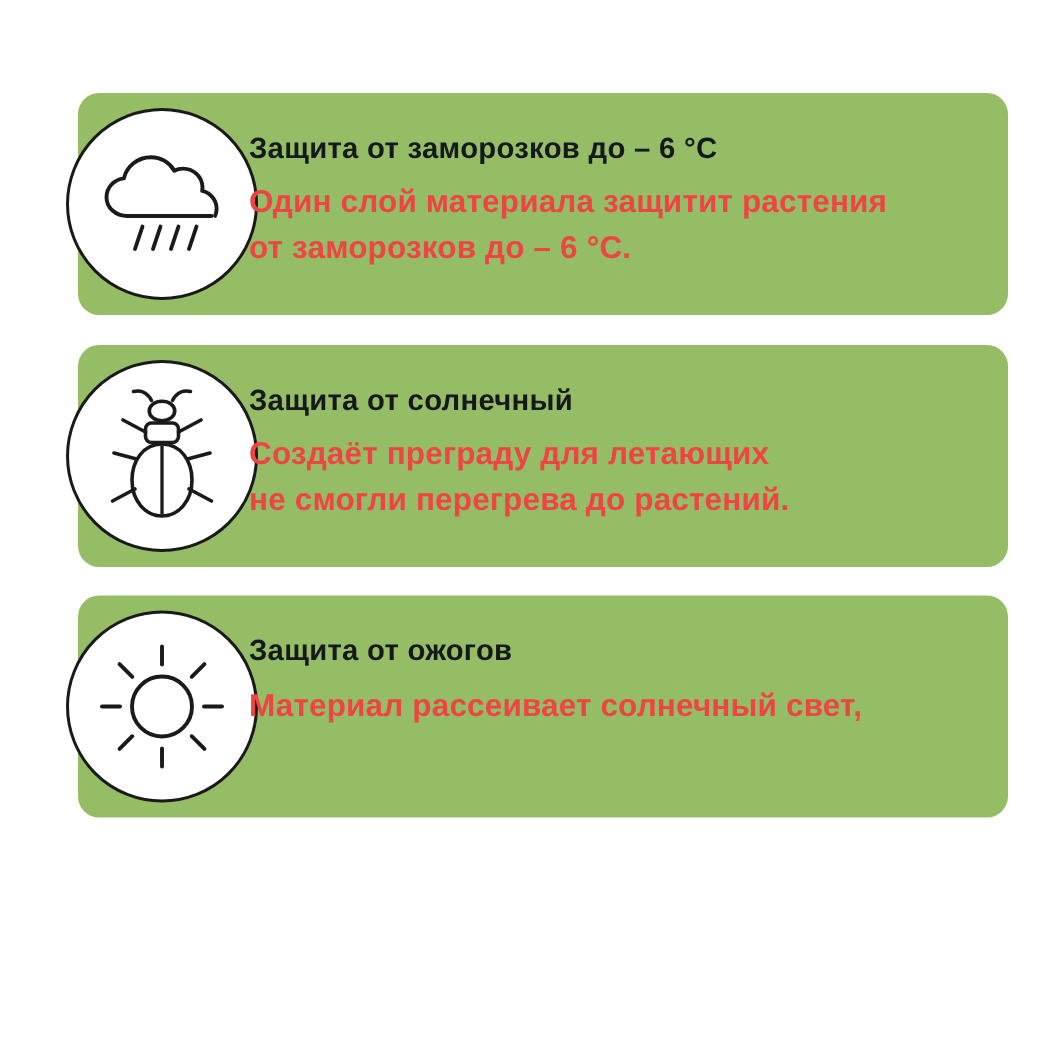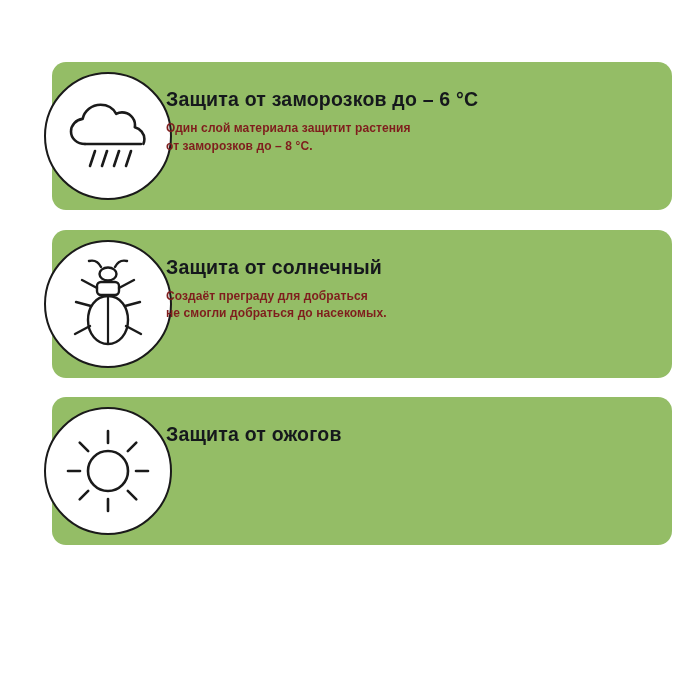--- a/index.html
+++ b/index.html
@@ -75,23 +75,23 @@
   .feature-title {
     font-size: 19.5px;
     font-weight: bold;
     color: #15181c;
     letter-spacing: 0.2px;
     line-height: 1.2;
     margin: 0 0 9px 0;
     white-space: nowrap;
   }
   .feature-desc {
-    font-size: 12px;
+    font-size: 21px;
     font-weight: bold;
-    color: #7f1d1d;
+    color: #ef4444;
     line-height: 1.45;
     margin: 0;
     letter-spacing: 0.1px;
   }
   .feature-desc div {
     white-space: nowrap;
   }
 </style>
 </head>
 <body>
@@ -110,21 +110,21 @@
             <path d="M42 51 L 37 66" stroke="#1a1a1a" stroke-width="2.6" stroke-linecap="round"></path>
             <path d="M54 51 L 49 66" stroke="#1a1a1a" stroke-width="2.6" stroke-linecap="round"></path>
             <path d="M66 51 L 61 66" stroke="#1a1a1a" stroke-width="2.6" stroke-linecap="round"></path>
           </svg>
         </span>
       </div>
       <div class="text-block">
         <p class="feature-title">Защита от заморозков до – 6 °С</p>
         <div class="feature-desc">
           <div>Один слой материала защитит растения</div>
-          <div>от заморозков до – 8 °С.</div>
+          <div>от заморозков до – 6 °С.</div>
         </div>
       </div>
     </div>
 
     <div class="feature">
       <div class="card"></div>
       <div class="badge">
         <span>
           <svg width="80" height="92" viewBox="0 0 80 92" fill="none" xmlns="http://www.w3.org/2000/svg">
 
@@ -144,22 +144,22 @@
 
             <path d="M51 30 L 66 22" stroke="#1a1a1a" stroke-width="2.4" stroke-linecap="round"></path>
             <path d="M57 48 L 72 44" stroke="#1a1a1a" stroke-width="2.4" stroke-linecap="round"></path>
             <path d="M58 68 L 73 76" stroke="#1a1a1a" stroke-width="2.4" stroke-linecap="round"></path>
           </svg>
         </span>
       </div>
       <div class="text-block">
         <p class="feature-title">Защита от солнечный</p>
         <div class="feature-desc">
-          <div>Создаёт преграду для добраться</div>
-          <div>не смогли добраться до насекомых.</div>
+          <div>Создаёт преграду для летающих</div>
+          <div>не смогли перегрева до растений.</div>
         </div>
       </div>
     </div>
 
     <div class="feature">
       <div class="card"></div>
       <div class="badge">
         <span>
           <svg width="88" height="88" viewBox="0 0 88 88" fill="none" xmlns="http://www.w3.org/2000/svg">
             <circle cx="44" cy="44" r="20" stroke="#1a1a1a" stroke-width="2.6"></circle>
@@ -172,18 +172,19 @@
               <path d="M63.8 63.8 L 72.3 72.3"></path>
               <path d="M72.3 15.7 L 63.8 24.2"></path>
               <path d="M24.2 63.8 L 15.7 72.3"></path>
             </g>
           </svg>
         </span>
       </div>
       <div class="text-block">
         <p class="feature-title">Защита от ожогов</p>
         <div class="feature-desc">
+          <div>Материал рассеивает солнечный свет,</div>
         </div>
       </div>
     </div>
 
   </div>
 </div>
 
 </body></html>

